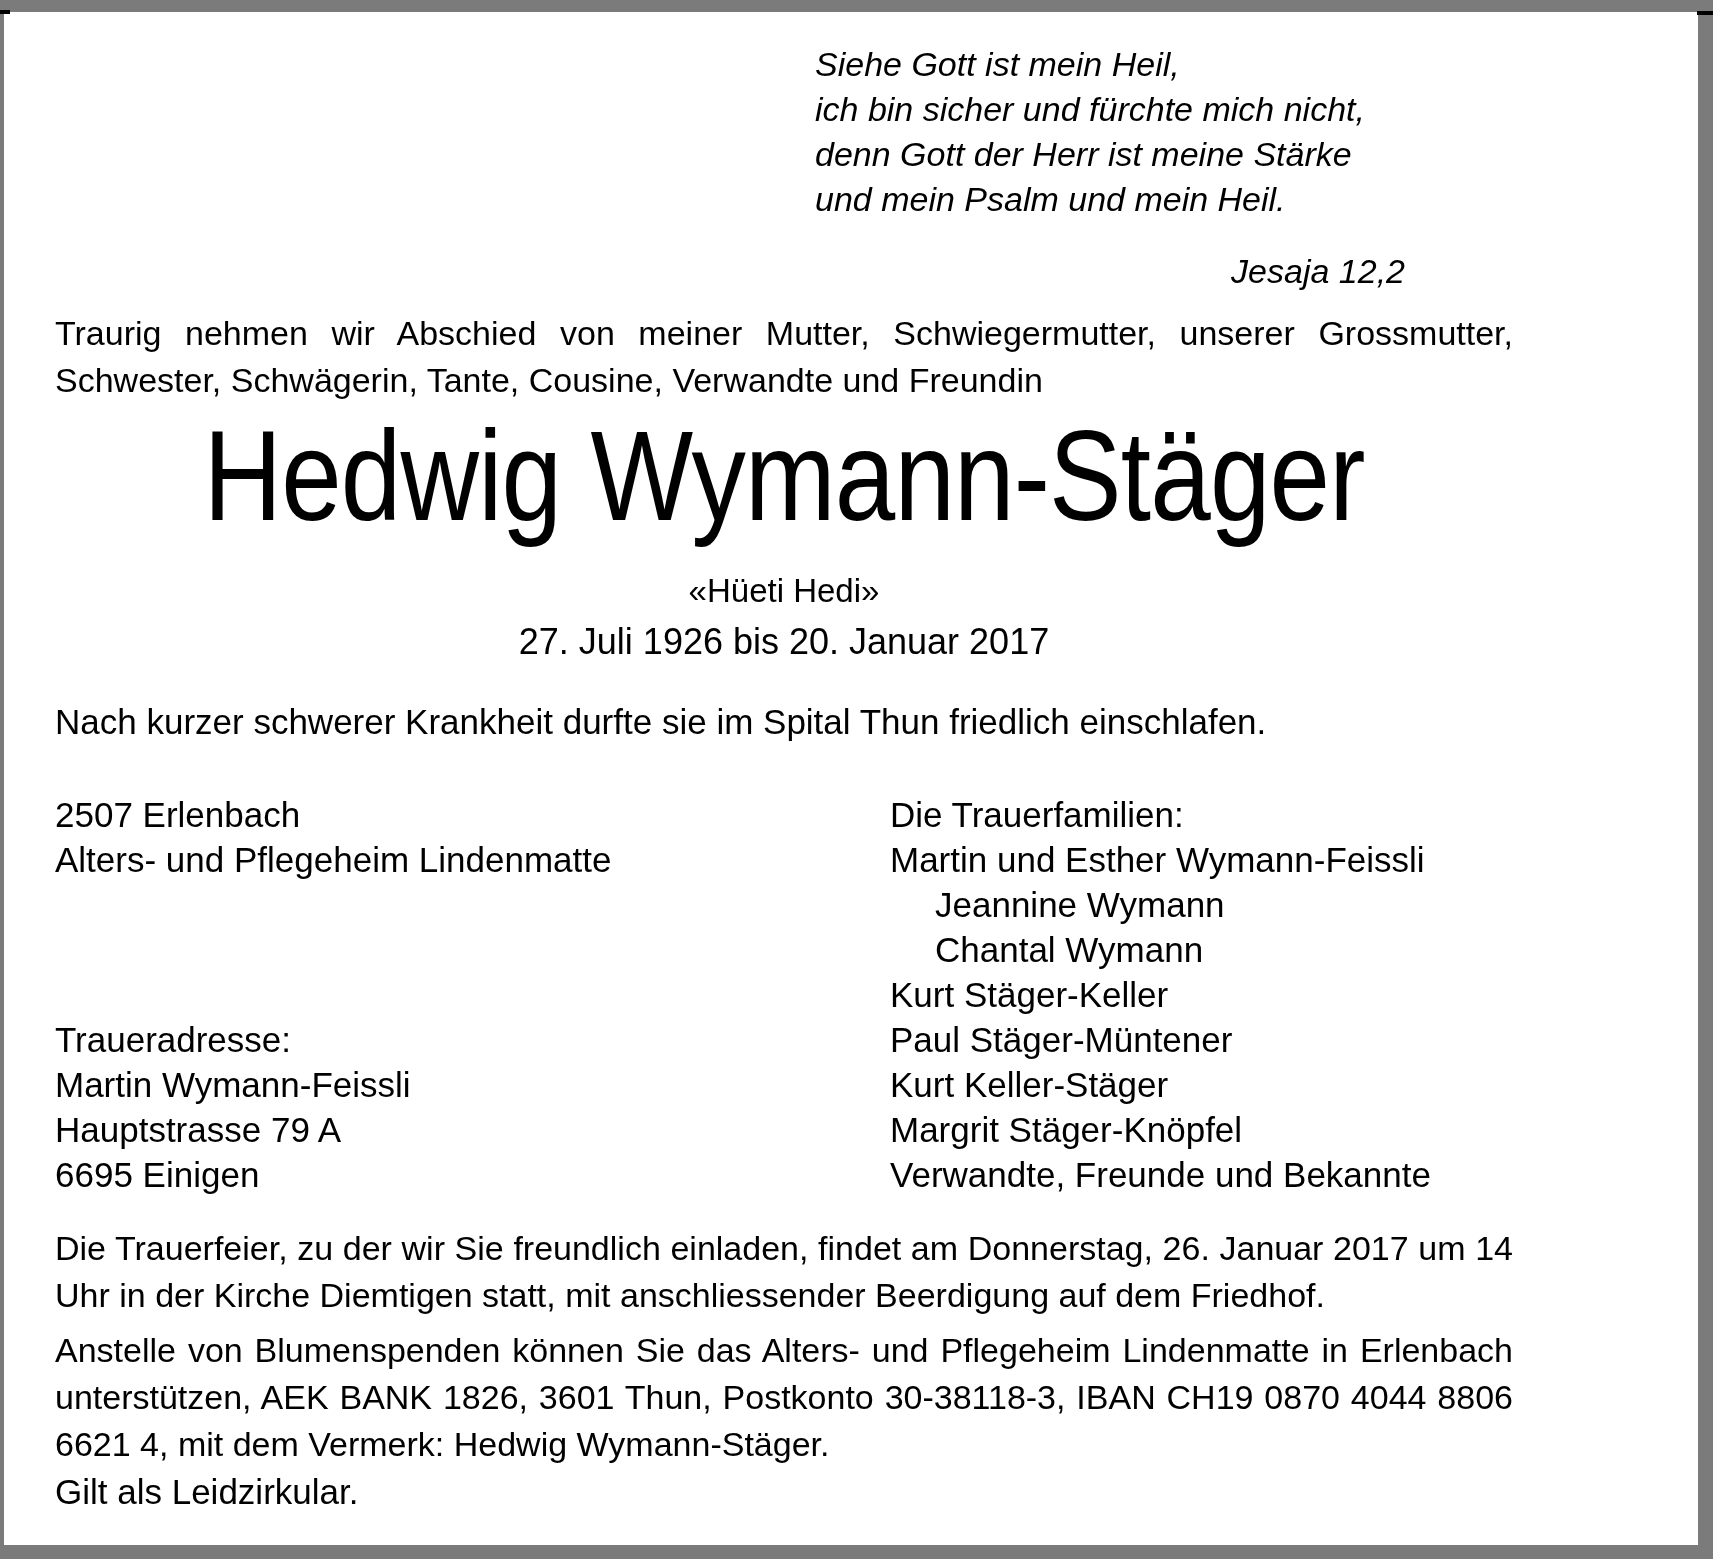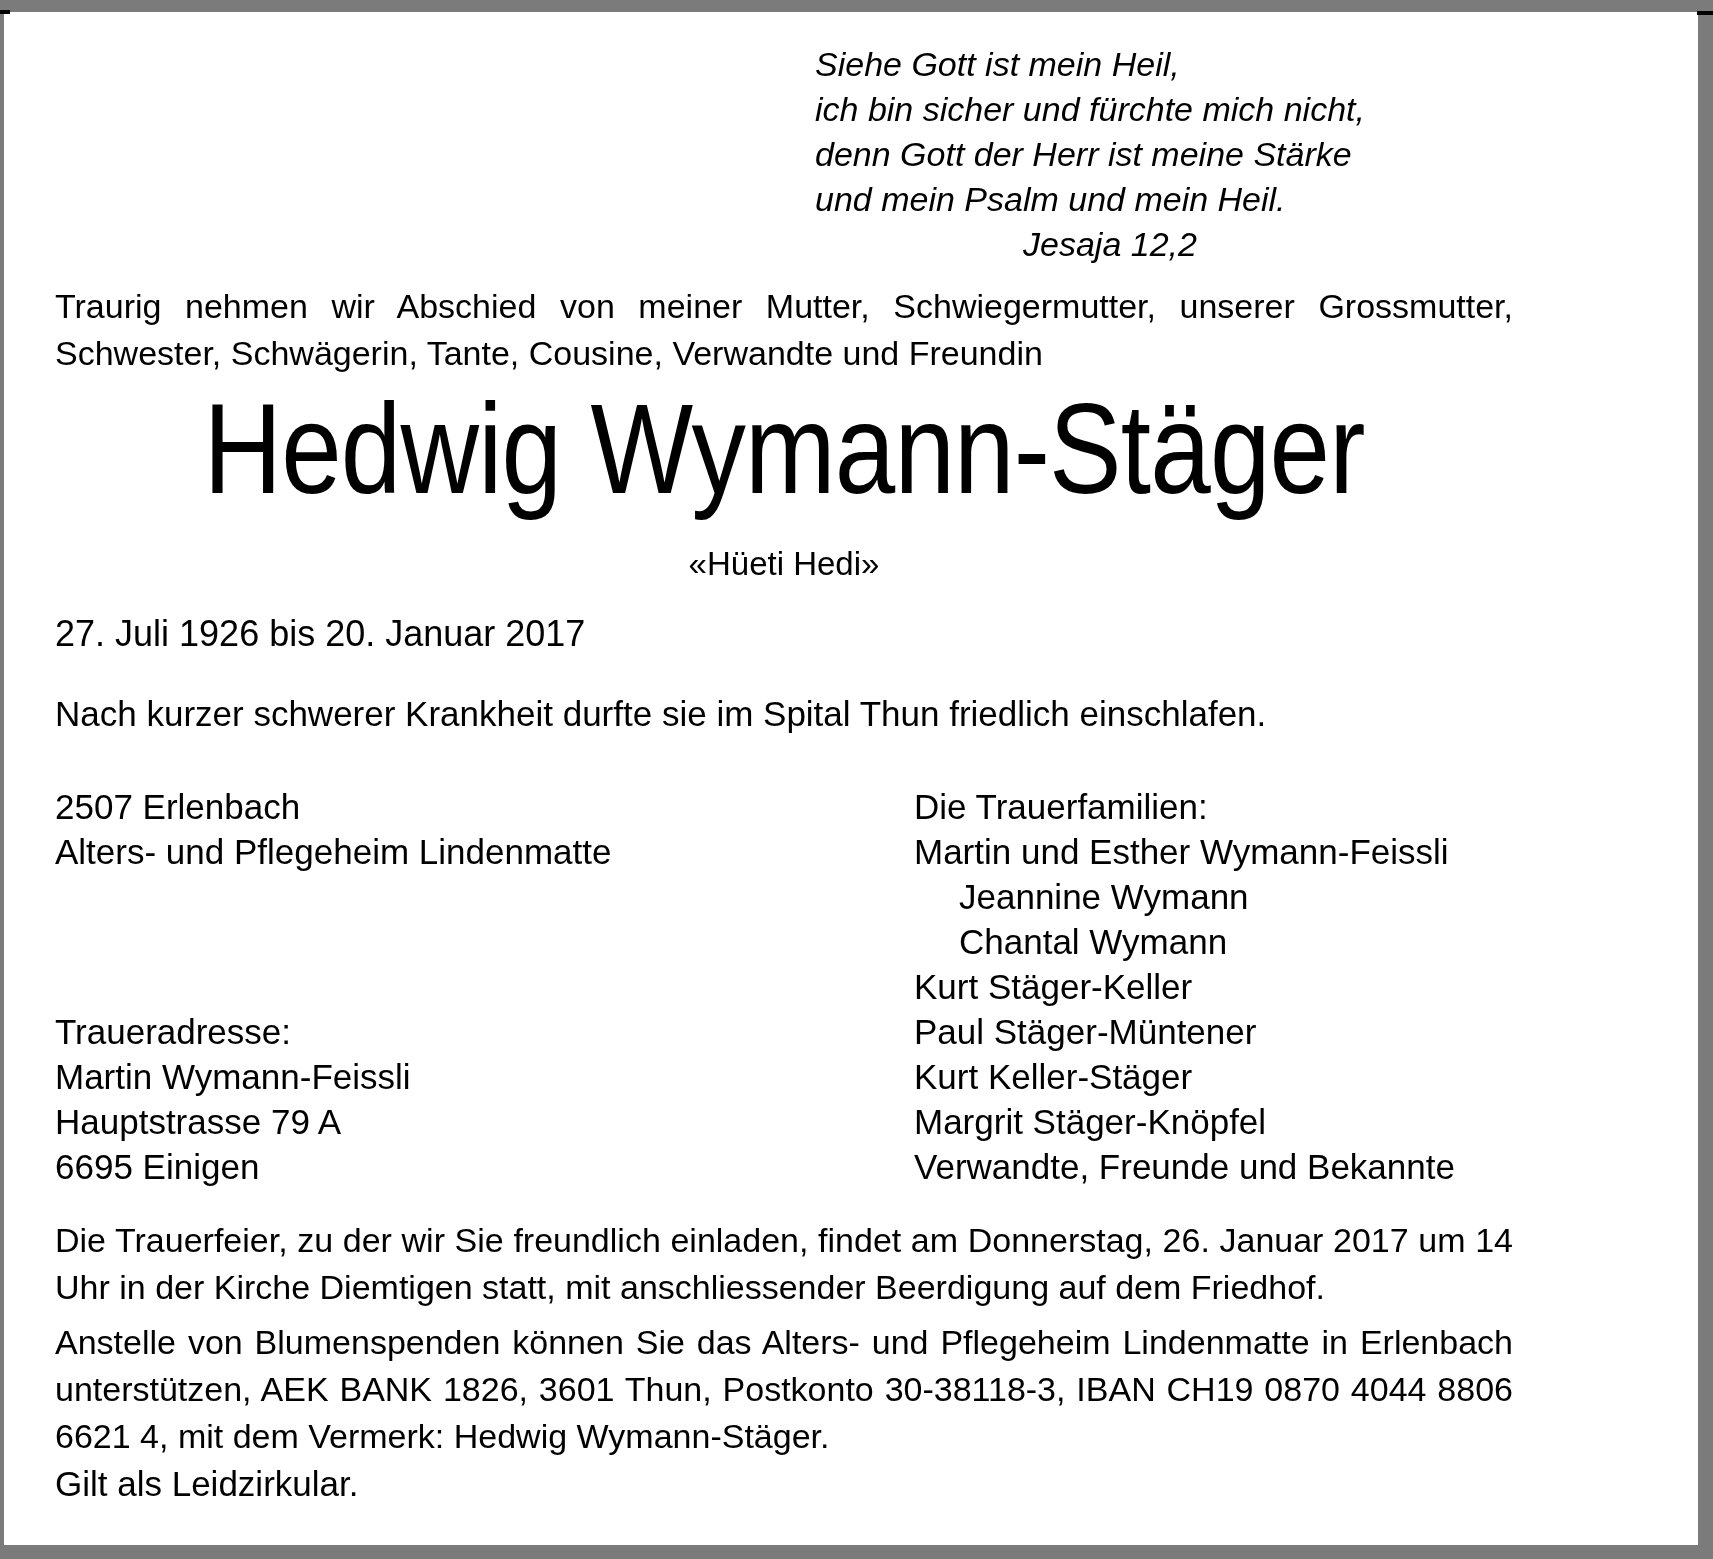--- a/index.html
+++ b/index.html
@@ -35,22 +35,23 @@
 
   .quote {
     margin-left: 760px;
     width: 640px;
     font-style: italic;
     font-size: 34px;
     line-height: 45px;
   }
   .quote-line { white-space: nowrap; }
   .quote-attribution {
-    text-align: center;
+    text-align: right;
     padding-right: 50px;
+    margin-top: 27px;
   }
 
   .intro {
     margin: 16px 0 0 0;
     font-size: 34px;
     line-height: 47px;
     text-align: justify;
   }
 
   .name {
@@ -66,39 +67,40 @@
   }
 
   .nickname {
     margin-top: 28px;
     font-size: 33px;
     line-height: 40px;
     text-align: center;
   }
 
   .dates {
-    margin-top: 27px;
+    margin-top: 8px;
     font-size: 36px;
     line-height: 46px;
+    text-align: center;
   }
 
   .death-note {
     margin: 34px 0 0 0;
     font-size: 35px;
     line-height: 46px;
   }
 
   .columns {
     margin-top: 47px;
     display: flex;
     font-size: 35px;
     line-height: 45px;
   }
   .col-left  { width: 835px; flex: 0 0 835px; }
-  .col-right { flex: 1; margin-left: 24px; }
+  .col-right { flex: 1; }
   .mourning-address { margin-top: 135px; }
   .line { white-space: nowrap; }
   .line.indent { padding-left: 45px; }
 
   .para {
     margin: 28px 0 0 0;
     font-size: 34px;
     line-height: 47px;
     text-align: justify;
   }

